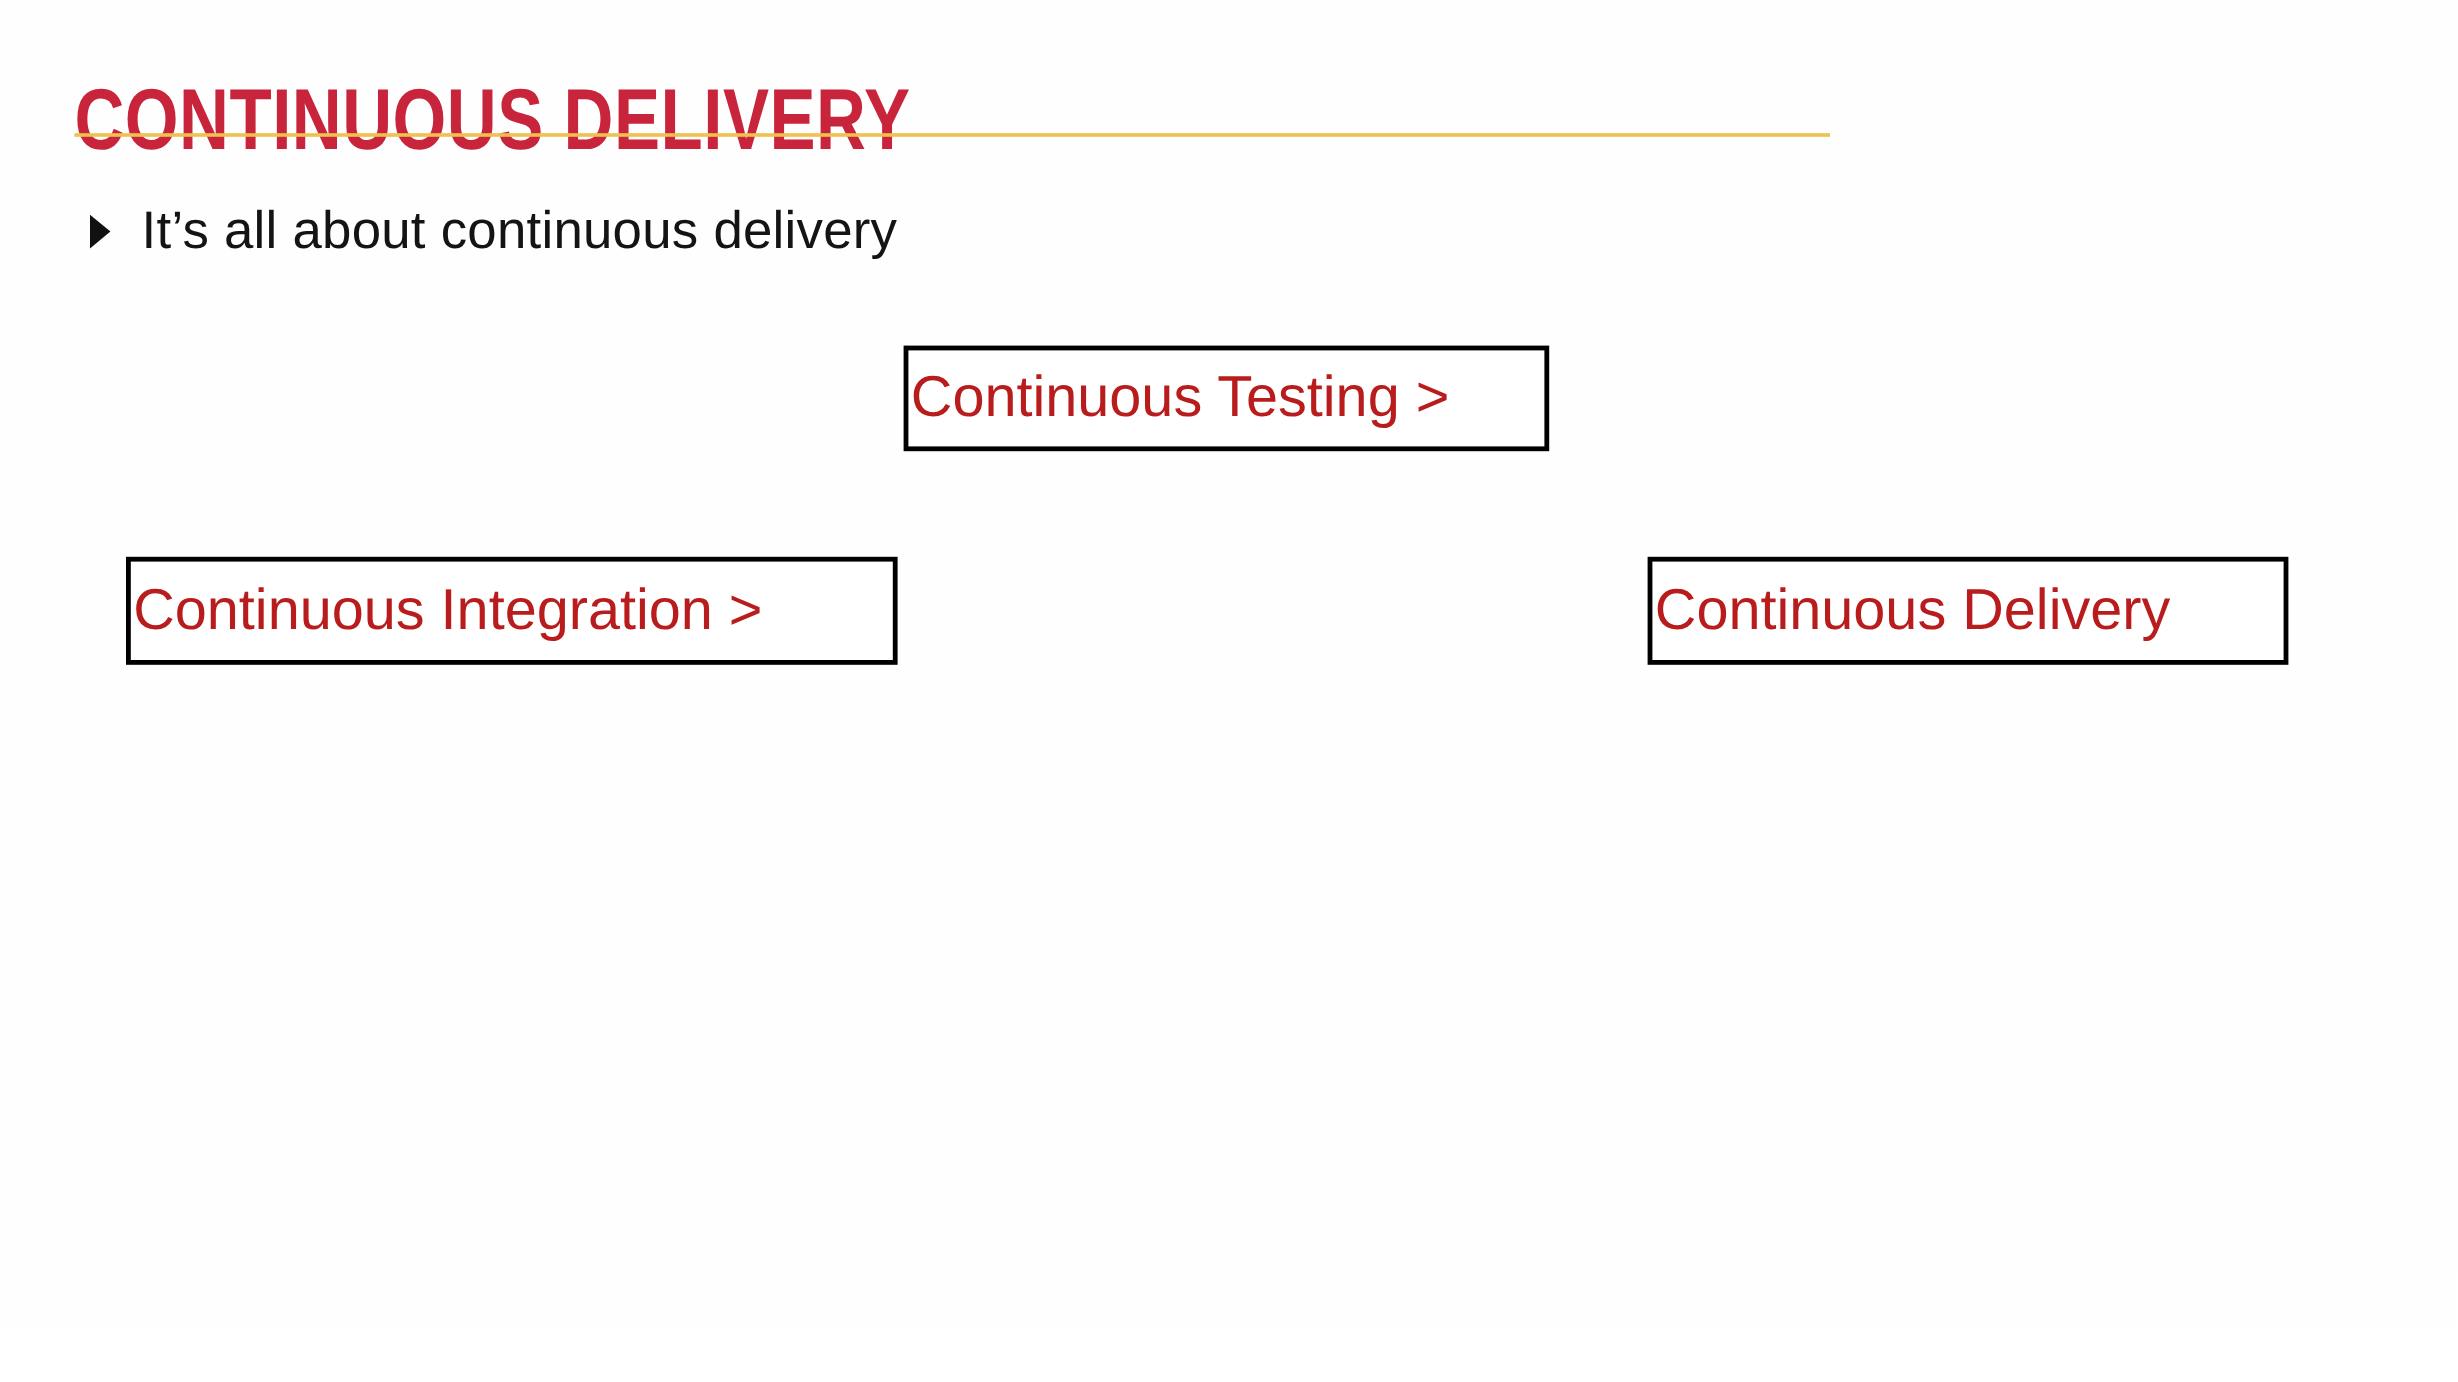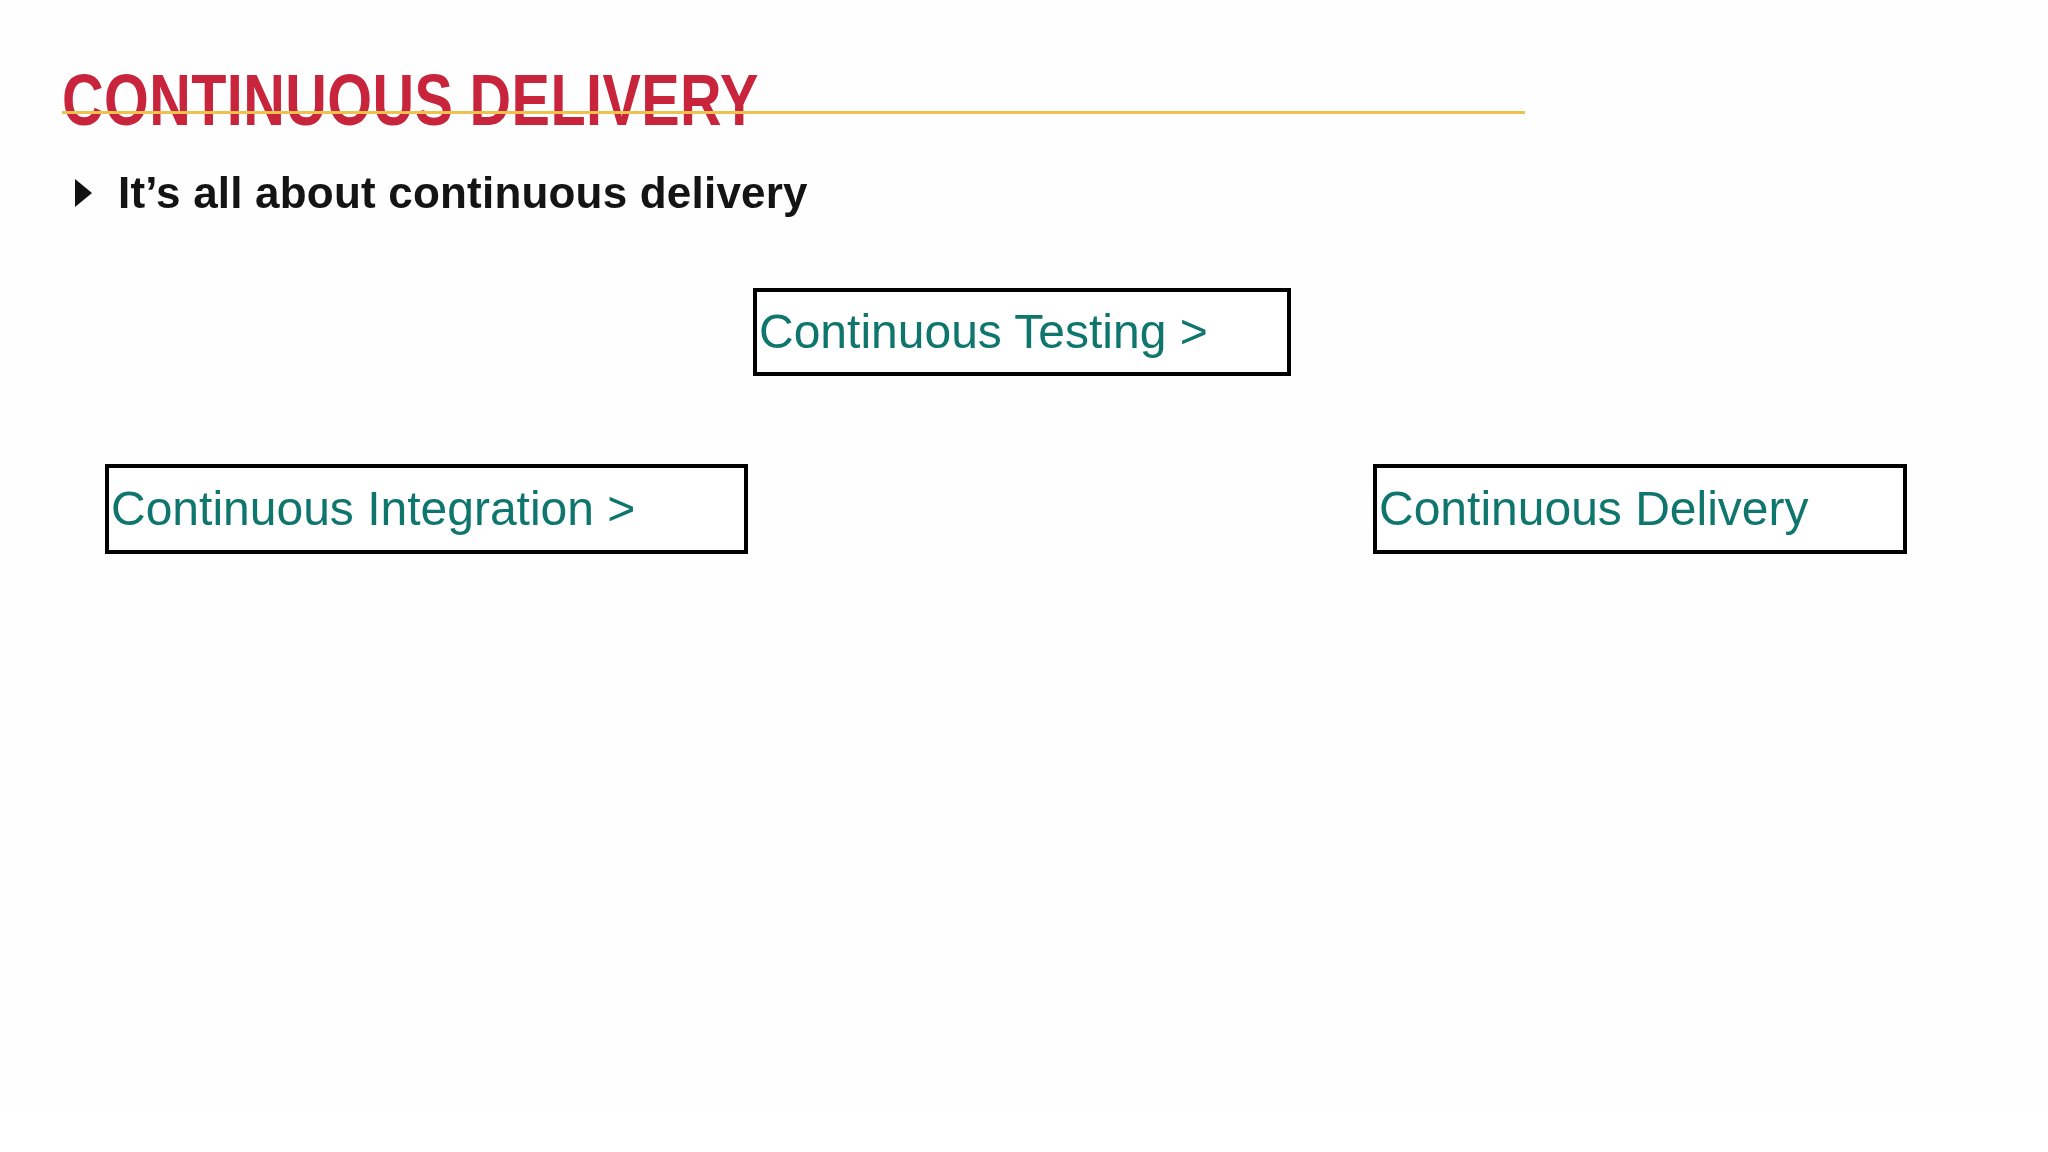--- a/index.html
+++ b/index.html
@@ -65,21 +65,21 @@
     border-bottom: 14px solid transparent;
     margin-right: 26px;
     margin-left: 13px;
     flex: 0 0 auto;
   }
 
   .bullet-text {
     font-family: "Liberation Sans", sans-serif;
     font-size: 44px;
     line-height: 56px;
-    font-weight: 700;
+    font-weight: 400;
     color: #141414;
     letter-spacing: 0.2px;
   }
 
   
   .flow-box {
     position: absolute;
     box-sizing: border-box;
     border: 4px solid #000000;
     background: #ffffff;
@@ -88,21 +88,21 @@
     justify-content: flex-start;
     white-space: nowrap;
     overflow: hidden;
   }
 
   .flow-box-label {
     font-family: "Liberation Sans", sans-serif;
     font-size: 48px;
     line-height: 58px;
     font-weight: 300;
-    color: #0f766e;
+    color: #b91c1c;
     letter-spacing: 0px;
     padding-left: 2px;
   }
 
   #box-continuous-testing {
     left: 753px;
     top: 288px;
     width: 538px;
     height: 88px;
   }

